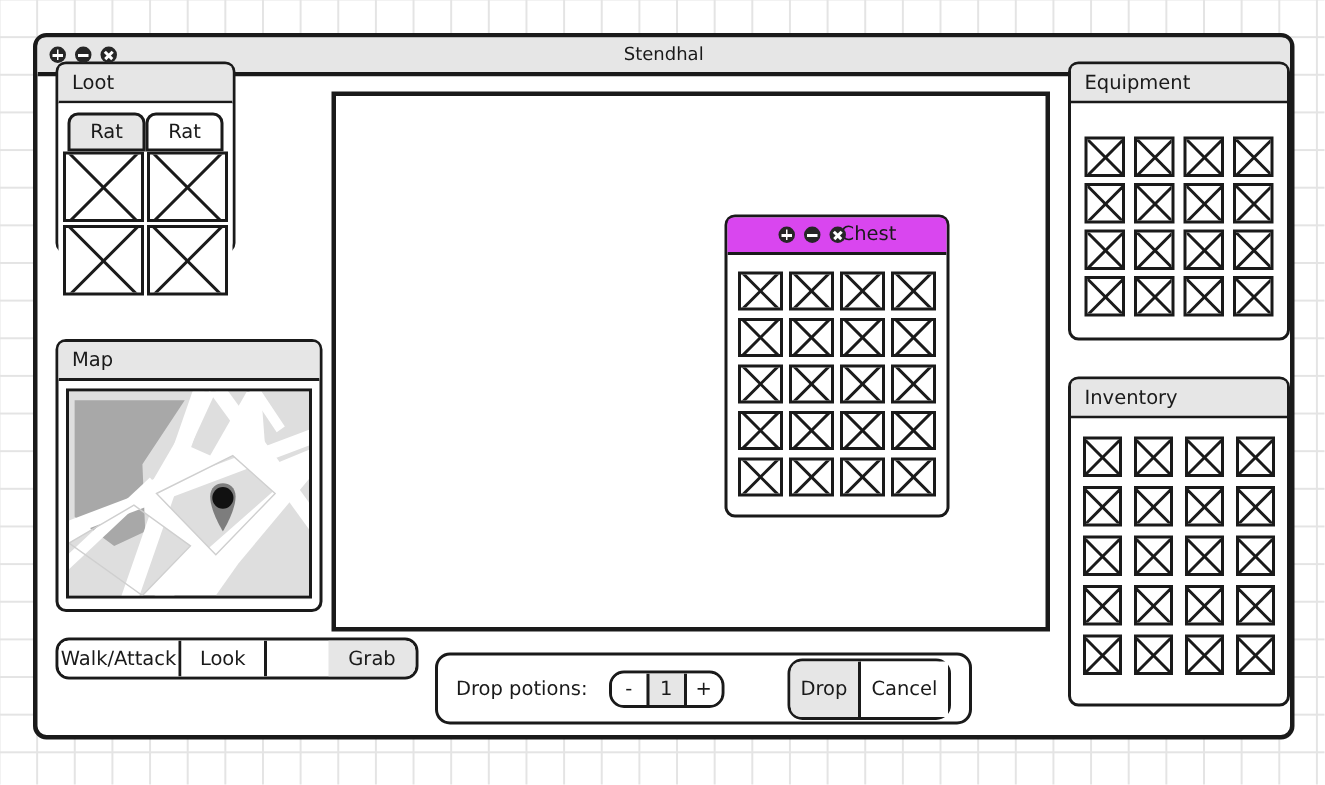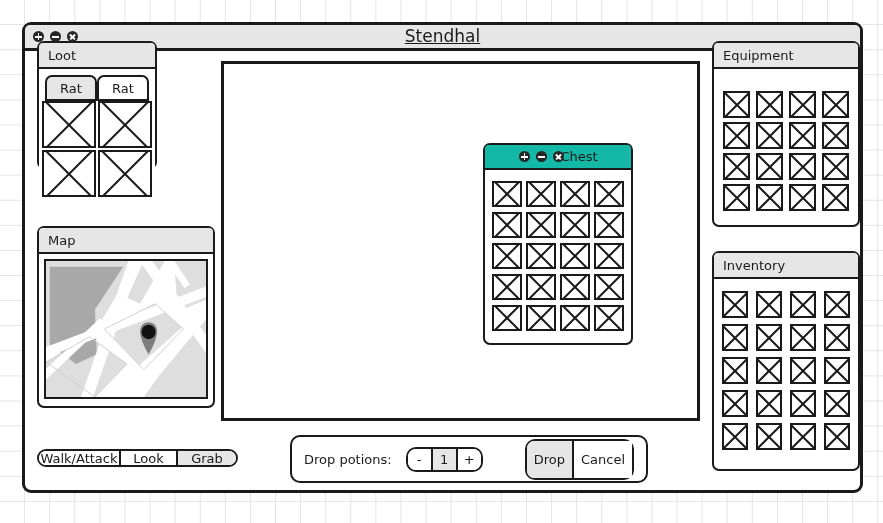--- a/index.html
+++ b/index.html
@@ -38,24 +38,23 @@
     background: #e6e6e6;
     border-bottom: 3px solid #1a1a1a;
     border-radius: 5px 5px 0 0;
     display: flex;
     align-items: center;
   }
   .window-title {
     position: absolute;
     left: 0; right: 0;
     text-align: center;
-    font-size: 17px;
+    font-size: 12px;
     color: #1a1a1a;
     line-height: 23px;
-    text-decoration: underline;
   }
   .titlebar-icons {
     display: flex;
     gap: 6px;
     padding-left: 8px;
     z-index: 2;
   }
   .tb-icon {
     width: 11px;
     height: 11px;
@@ -169,42 +168,42 @@
     box-sizing: border-box;
     overflow: hidden;
     position: relative;
     background: #e8e8e8;
   }
 
   
   .action-bar {
     position: absolute;
     left: 12px;
-    top: 424px;
+    top: 400px;
     display: flex;
     border: 2.5px solid #1a1a1a;
     border-radius: 9px;
     overflow: hidden;
     background: #ffffff;
-    height: 18px;
+    height: 28px;
     box-sizing: border-box;
   }
   .action-btn {
     display: flex;
     align-items: center;
     justify-content: center;
     font-size: 13px;
     color: #1a1a1a;
     background: #ffffff;
     border-right: 2.5px solid #1a1a1a;
     box-sizing: border-box;
     white-space: nowrap;
     overflow: hidden;
   }
-  .action-btn:last-child { border-right: none; }
+  .action-btn:last-child { border-right: none; margin-left: 41px; }
   .action-btn.selected { background: #e6e6e6; }
 
   
   #game-canvas {
     position: absolute;
     left: 196px;
     top: 36px;
     width: 479px;
     height: 360px;
     background: #ffffff;
@@ -220,21 +219,21 @@
     width: 150px;
     height: 202px;
     background: #ffffff;
     border: 2.5px solid #1a1a1a;
     border-radius: 7px;
     box-sizing: border-box;
   }
   .chest-titlebar {
     position: relative;
     height: 23px;
-    background: #14b8a6;
+    background: #d946ef;
     border-bottom: 2.5px solid #1a1a1a;
     border-radius: 4px 4px 0 0;
     display: flex;
     align-items: center;
     padding-left: 26px;
   }
   .chest-title {
     position: absolute;
     left: 42px; right: 0;
     text-align: center;

